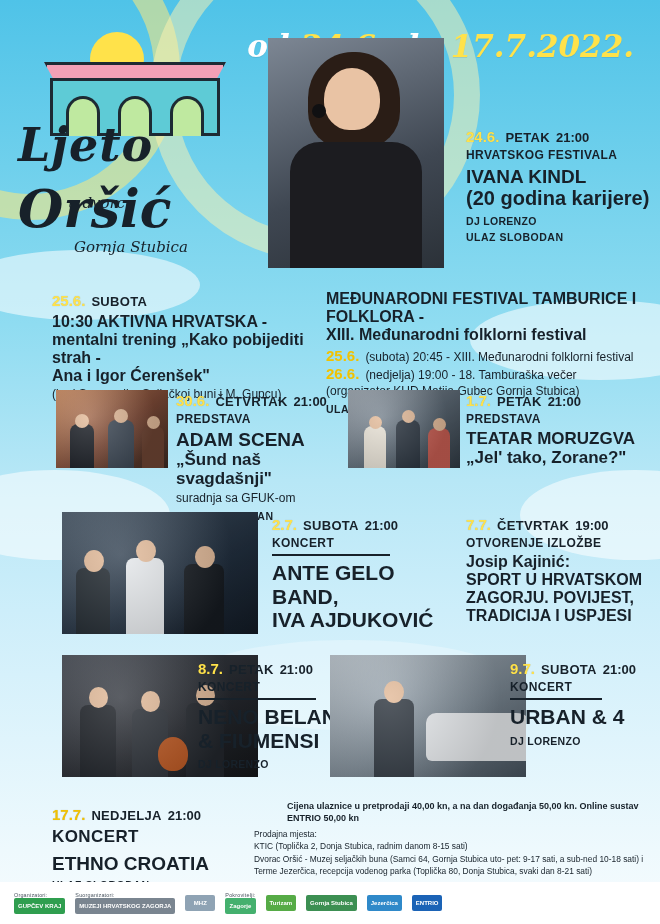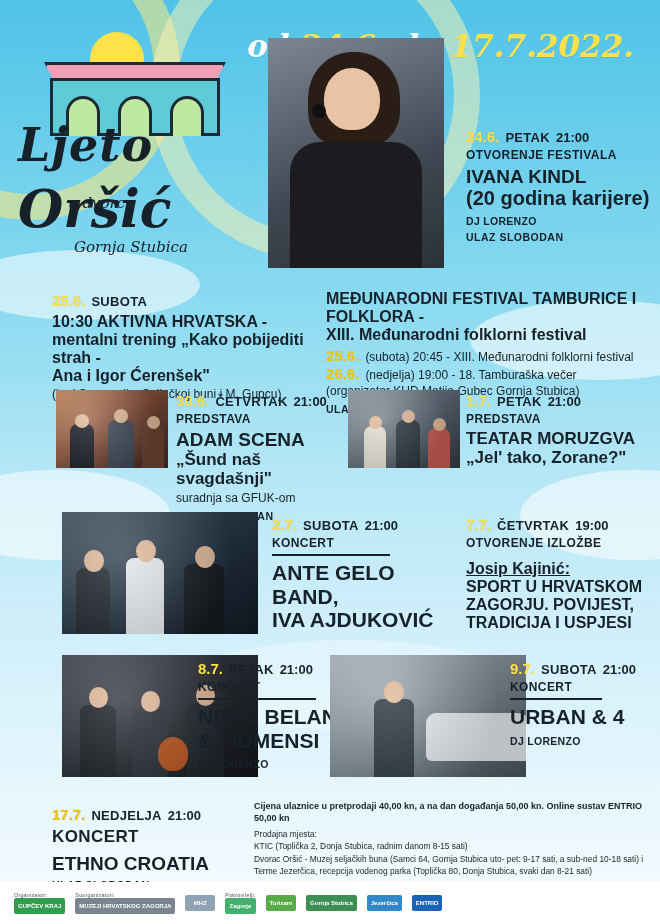--- a/index.html
+++ b/index.html
@@ -122,21 +122,21 @@
     font-weight: bold; font-size: 19px; color: #17212a; line-height: 1.12;
   }
   .headline.sm { font-size: 16px; }
   .sub { font-size: 12px; color: #17212a; line-height: 1.3; }
   .tiny { font-size: 10.5px; color: #17212a; letter-spacing: .3px; }
   .free { font-weight: bold; font-size: 10.5px; color: #17212a; letter-spacing: .5px; }
   .row { display: flex; align-items: baseline; gap: 6px; flex-wrap: wrap; }
 
   
   .fineprint { position: absolute; right: 16px; bottom: 46px; width: 390px; }
-  .fineprint .fp-title { font-size: 9px; font-weight: bold; color: #17212a; line-height: 1.35; }
+  .fineprint .fp-title { font-size: 9px; font-weight: bold; color: #17212a; line-height: 1.35; margin-left: 33px; }
   .fineprint .fp { font-size: 8.4px; color: #17212a; line-height: 1.5; }
   .web {
     position: absolute; right: 18px; bottom: 26px;
     font-size: 11px; font-weight: bold; color: #17212a;
   }
   .web .blue { color: #1b63b6; }
 
   
   .sponsors {
     position: absolute; left: 0; bottom: 0; width: 660px; height: 42px;
@@ -213,21 +213,21 @@
     <div class="singer-mic"></div>
     <div class="singer-body"></div>
   </div>
 
   <div class="block" style="left:466px; top:128px; width:186px;">
     <div class="row">
       <span class="lbl-date">24.6.</span>
       <span class="lbl-day">PETAK</span>
       <span class="lbl-time">21:00</span>
     </div>
-    <div class="kind" style="margin-top:3px;">OTVORENJE FESTIVALA</div>
+    <div class="kind" style="margin-top:3px;">HRVATSKOG FESTIVALA</div>
     <div class="headline" style="margin-top:4px;">IVANA KINDL</div>
     <div class="headline" style="font-size:20px;">(20 godina karijere)</div>
     <div class="tiny" style="margin-top:5px; font-weight:bold;">DJ LORENZO</div>
     <div class="free" style="margin-top:4px;">ULAZ SLOBODAN</div>
   </div>
 
   <div class="block" style="left:52px; top:292px; width:262px;">
     <div class="row">
       <span class="lbl-date">25.6.</span>
       <span class="lbl-day">SUBOTA</span>
@@ -313,21 +313,21 @@
     <div class="headline" style="font-size:21px;">IVA AJDUKOVIĆ</div>
   </div>
 
   <div class="block" style="left:466px; top:516px; width:186px;">
     <div class="row">
       <span class="lbl-date">7.7.</span>
       <span class="lbl-day">ČETVRTAK</span>
       <span class="lbl-time">19:00</span>
     </div>
     <div class="kind" style="margin-top:3px;">OTVORENJE IZLOŽBE</div>
-    <div class="headline sm" style="margin-top:10px;text-decoration:underline;">Josip Kajinić:</div>
+    <div class="headline sm" style="margin-top:3px;">Josip Kajinić:</div>
     <div class="headline sm">SPORT U HRVATSKOM</div>
     <div class="headline sm">ZAGORJU. POVIJEST,</div>
     <div class="headline sm">TRADICIJA I USPJESI</div>
   </div>
 
   <div class="ph ph-neno">
     <div class="figure" style="left:18px; top:50px; width:36px; height:72px; background:#1d2127;"></div>
     <div class="face" style="left:27px; top:32px; width:19px; height:21px;"></div>
     <div class="figure" style="left:70px; top:54px; width:36px; height:68px; background:#2a2f36;"></div>
     <div class="face" style="left:79px; top:36px; width:19px; height:21px;"></div>

